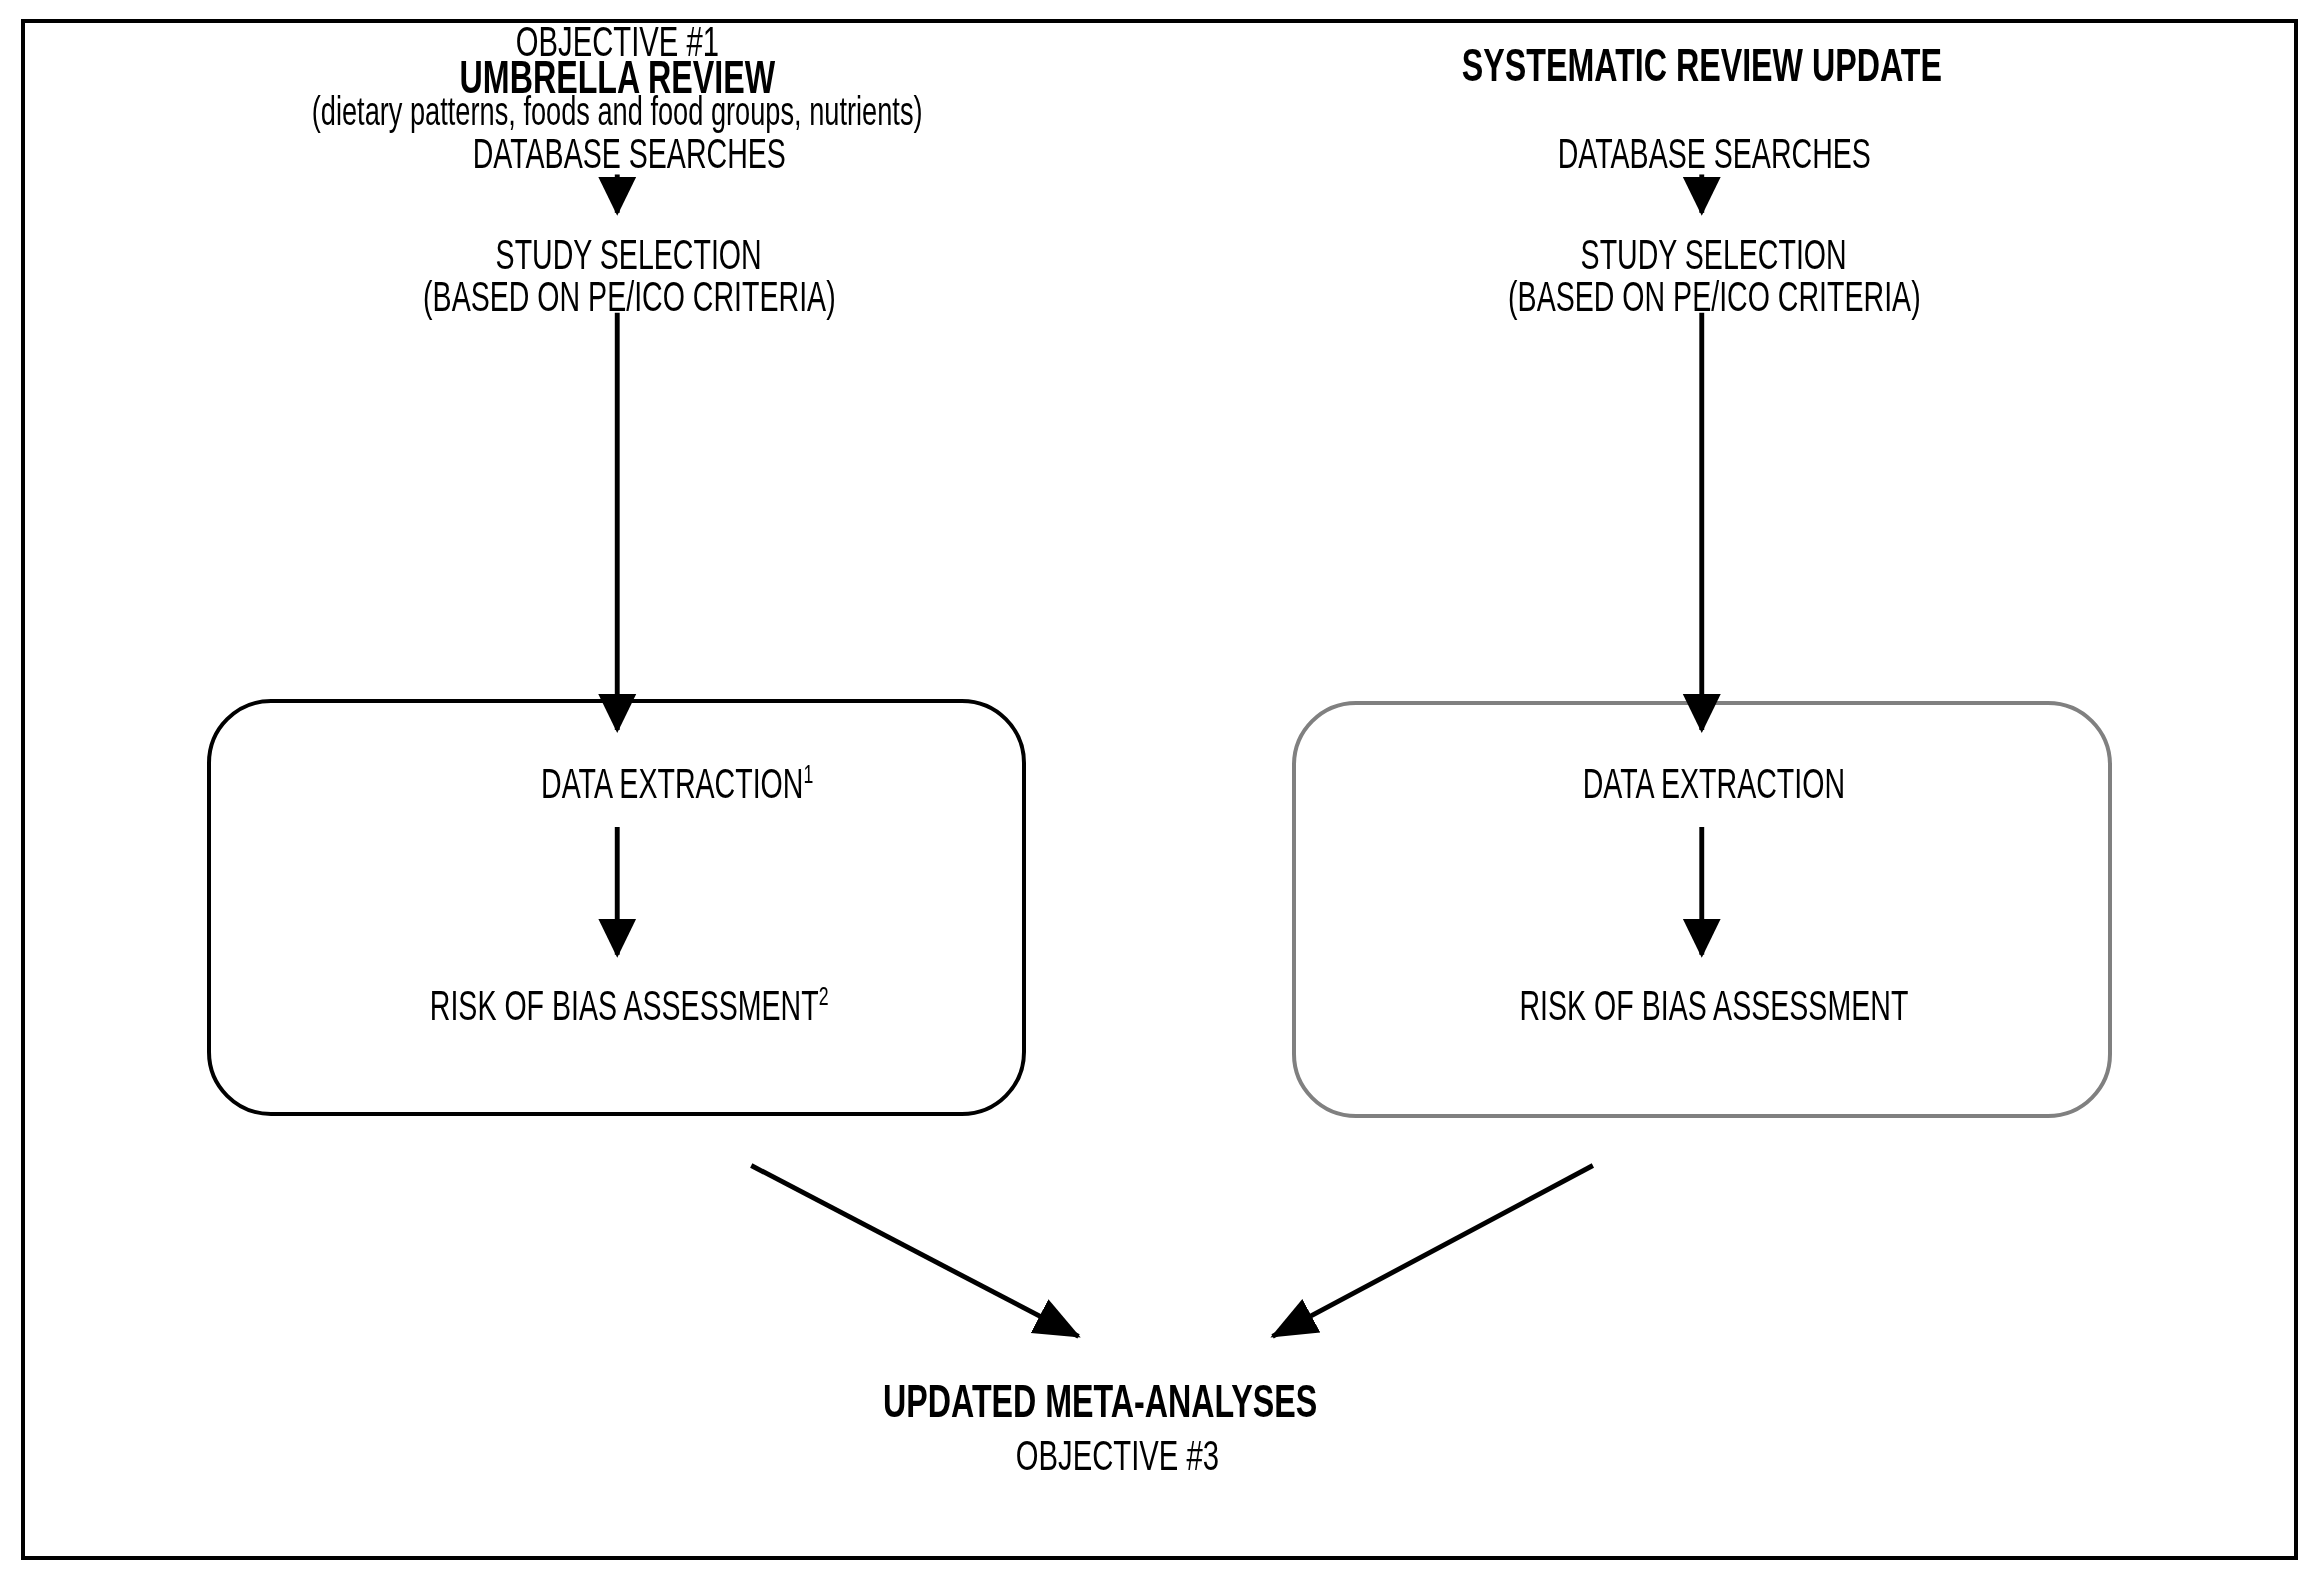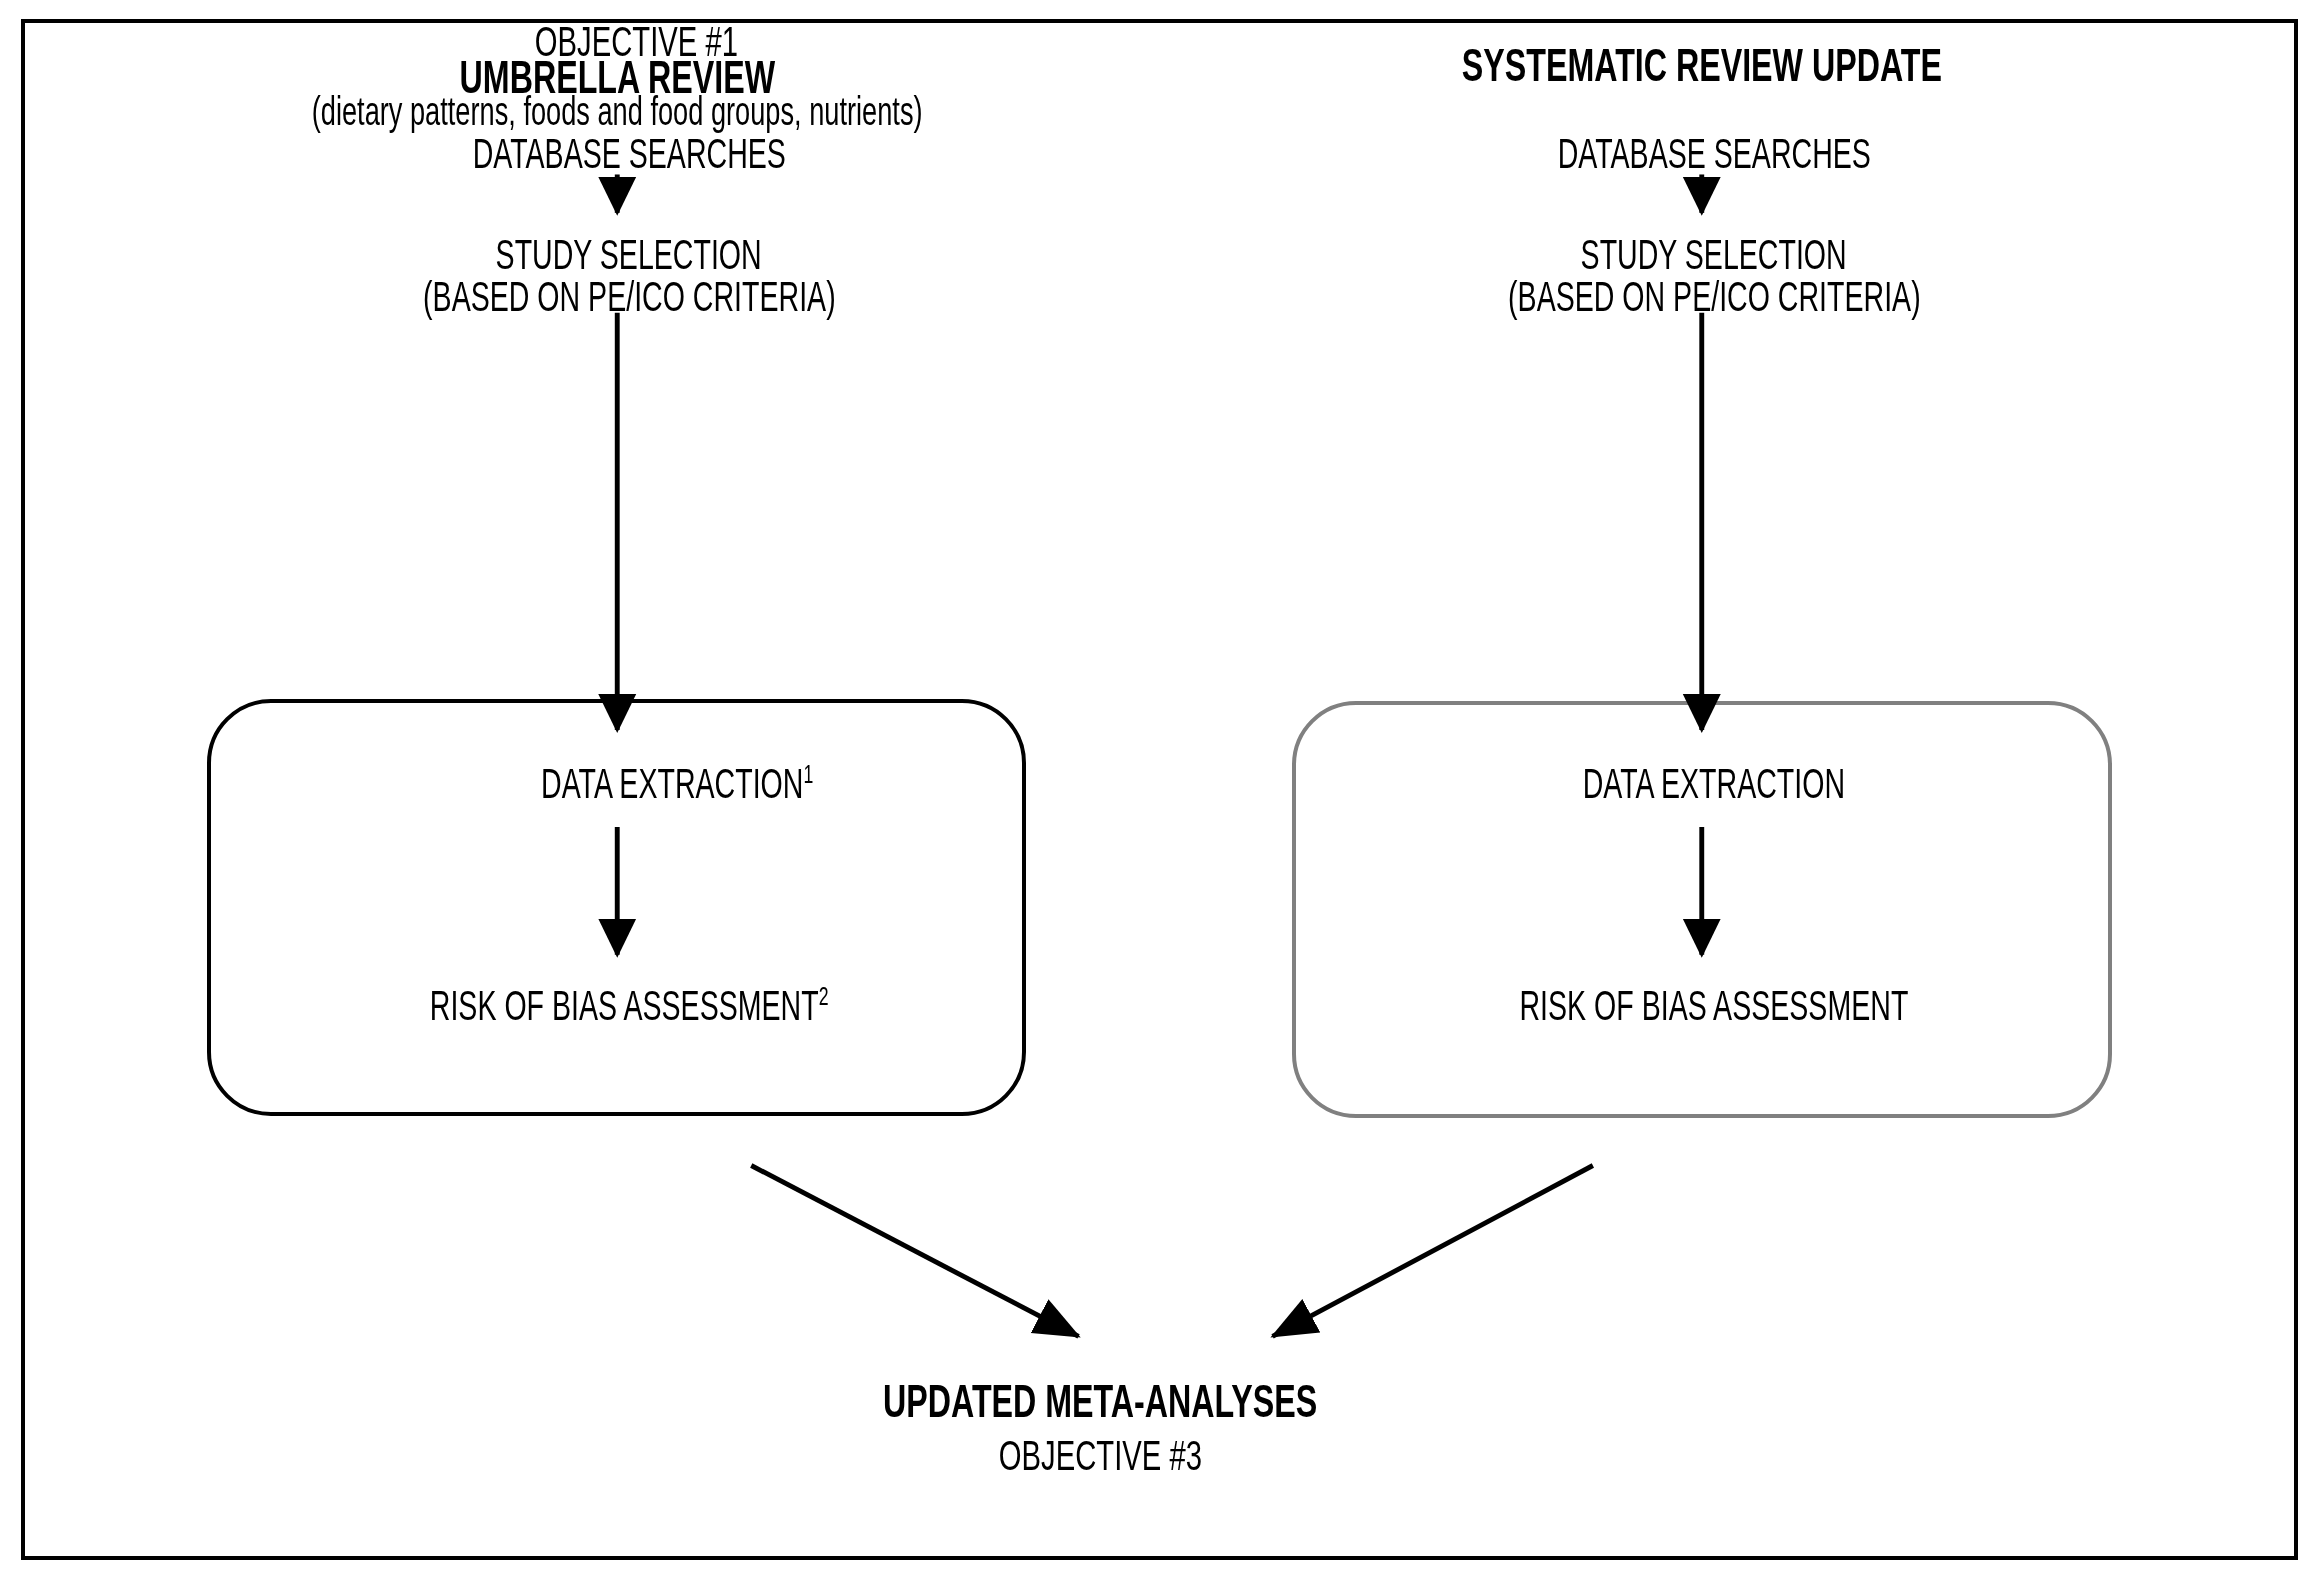--- a/index.html
+++ b/index.html
@@ -72,21 +72,21 @@
     pointer-events:none;
   }
 </style>
 </head>
 <body>
 
 <div id="stage">
 
   <div id="frame"></div>
 
-  <div class="txt colL s-objective" style="top:19.5px;padding-left:19px;">
+  <div class="txt colL s-objective" style="top:19.5px;">
     <span class="cond">OBJECTIVE #1</span>
   </div>
 
   <div class="txt colL s-paren" style="top:91px;">
     <span class="cond">(dietary patterns, foods and food groups, nutrients)</span>
   </div>
 
   <div class="txt colL s-title" style="top:54px;">
     <span class="cond-b">UMBRELLA REVIEW</span>
   </div>
@@ -160,18 +160,18 @@
     <line x1="2438" y1="1185" x2="2438" y2="1368" stroke="#000000" stroke-width="7" marker-end="url(#ah)"></line>
 
     <line x1="1076" y1="1670" x2="1545" y2="1915" stroke="#000000" stroke-width="7" marker-end="url(#ahslim)"></line>
     <line x1="2282" y1="1670" x2="1823" y2="1915" stroke="#000000" stroke-width="7" marker-end="url(#ahslim)"></line>
   </svg>
 
   <div class="txt full s-meta" style="top:1378px;">
     <span class="cond-b">UPDATED META-ANALYSES</span>
   </div>
 
-  <div class="txt full s-objective" style="top:1434px;">
+  <div class="txt full s-objective" style="top:1434px;margin-left:17px;">
     <span class="cond">OBJECTIVE #3</span>
   </div>
 
 </div>
 
 
 </body></html>

